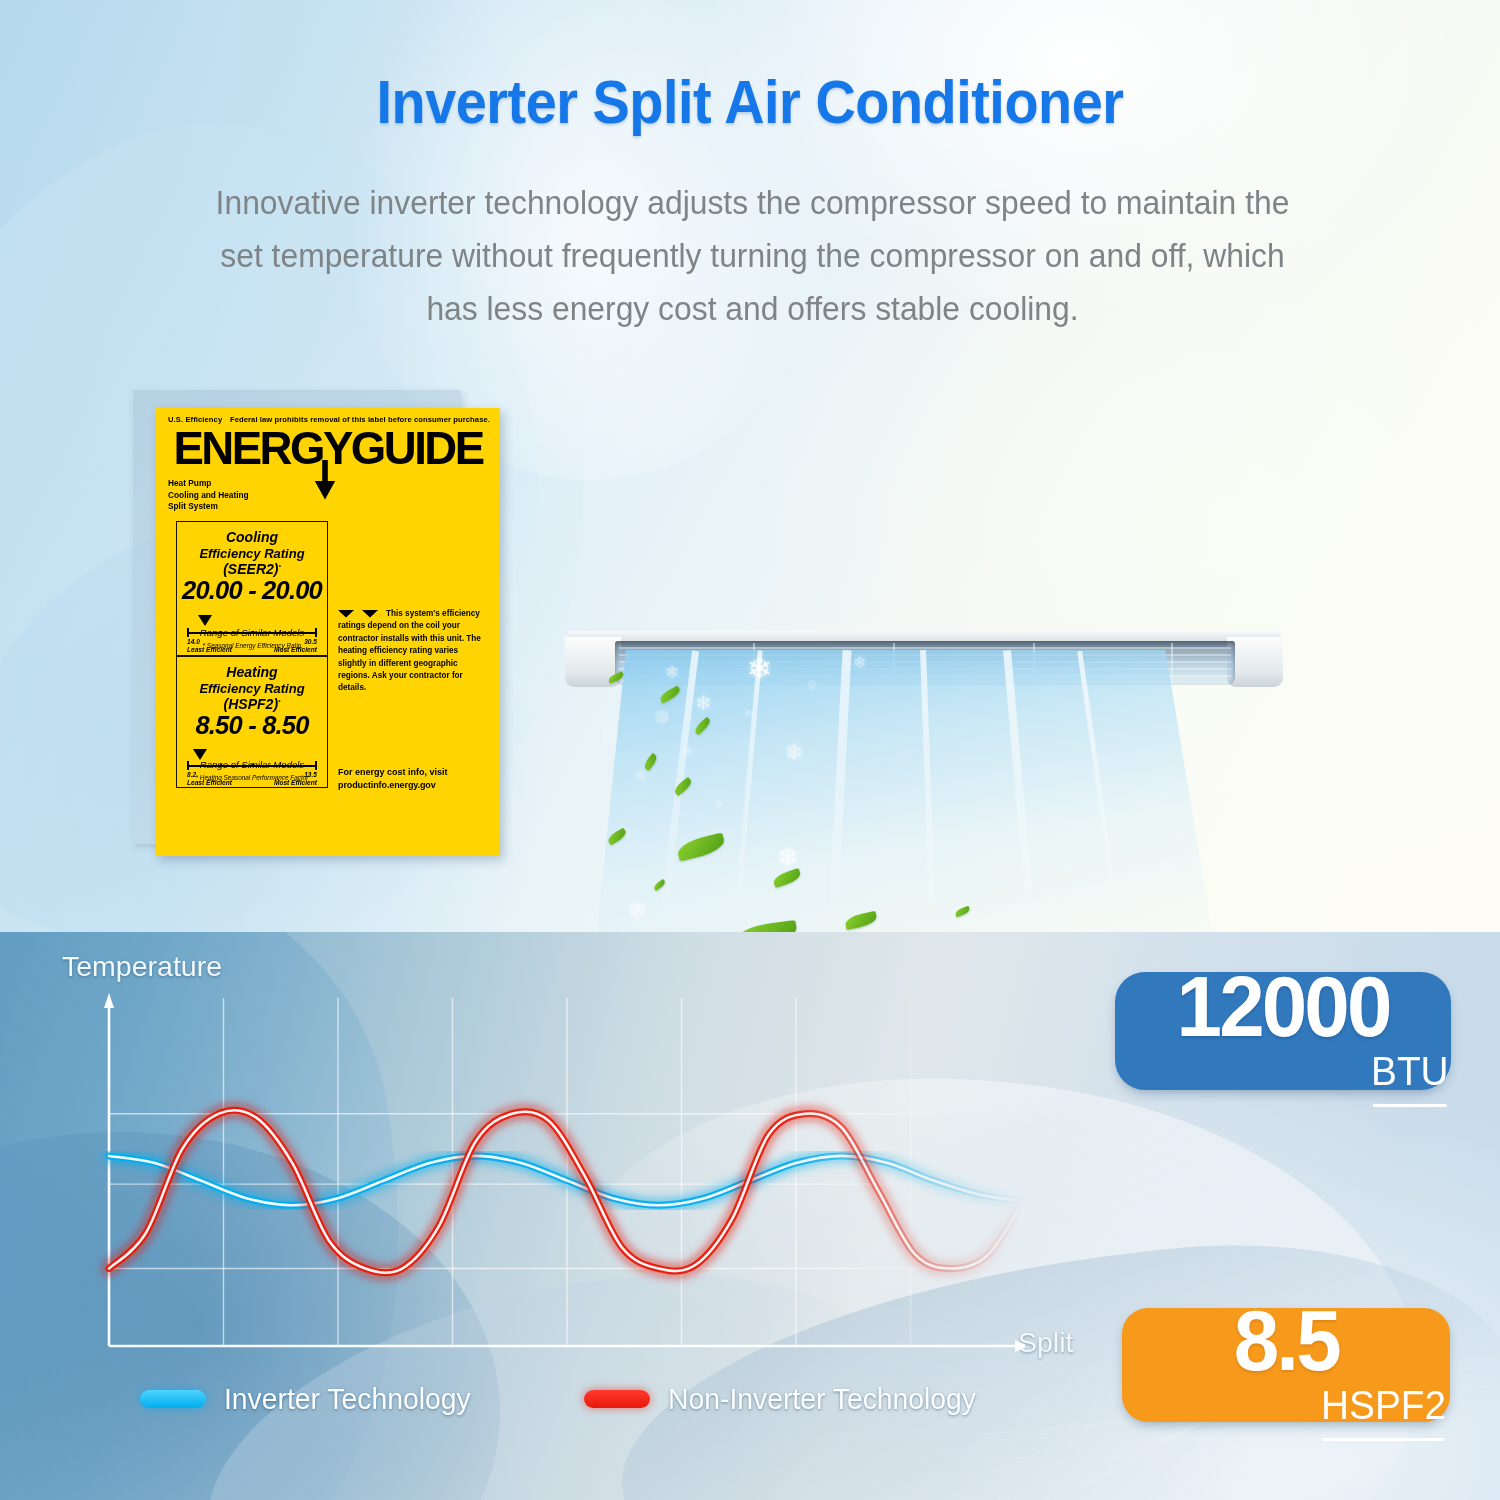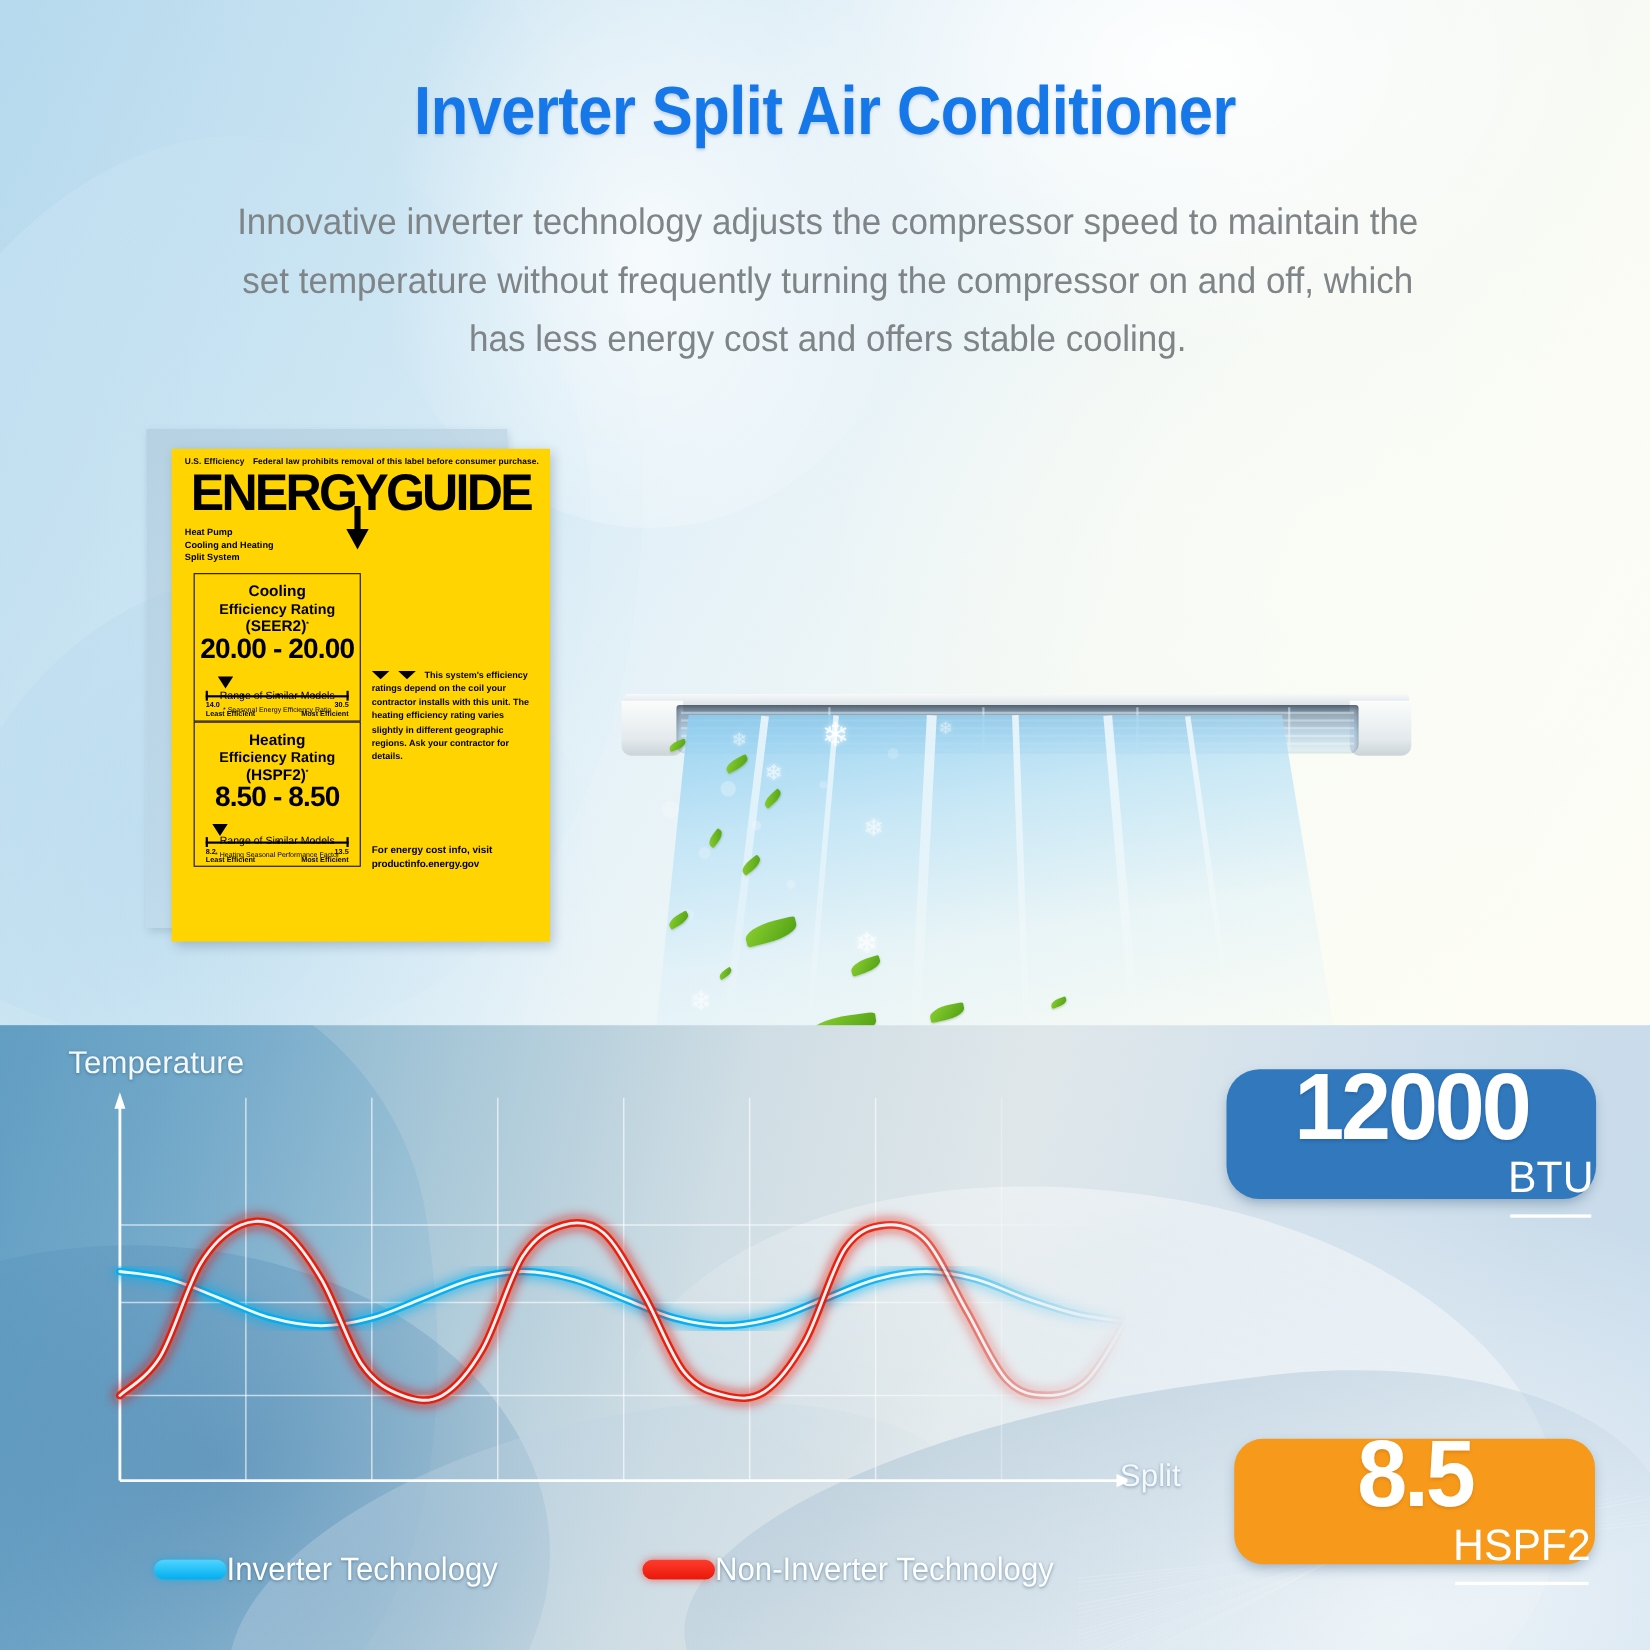--- a/index.html
+++ b/index.html
@@ -43,21 +43,21 @@
     box-shadow:2px 3px 7px rgba(60,90,115,.18);}
   .eg{position:absolute;left:156px;top:408px;width:344px;height:448px;background:#ffd400;
     box-shadow:3px 4px 10px rgba(40,70,100,.28);overflow:hidden;color:#000;}
   .eg-row1{position:absolute;left:12px;top:7px;right:10px;display:flex;justify-content:space-between;
     font-size:7.6px;font-weight:bold;letter-spacing:.1px;}
   .eg-wordmark{position:absolute;left:10px;top:16px;width:324px;text-align:center;
     font-size:47px;font-weight:bold;letter-spacing:-2.6px;line-height:47px;
     transform:scaleX(.97);transform-origin:50% 50%;}
   .eg-arrow{position:absolute;left:155px;top:52px;width:28px;height:40px;}
   .eg-sub{position:absolute;left:12px;top:70px;font-size:8.3px;font-weight:bold;line-height:11.5px;}
-  .eg-box{position:absolute;border:1.4px solid #151000;}
+  .eg-box{position:absolute;border:1.4px solid #151000;font-style:italic;}
   .eg-box.c{left:20px;top:113px;width:150px;height:133px;}
   .eg-box.h{left:20px;top:248px;width:150px;height:130px;}
   .eg-bt1{text-align:center;font-size:14px;font-weight:bold;margin-top:7px;}
   .eg-bt2{text-align:center;font-size:13px;font-weight:bold;margin-top:1px;}
   .eg-bt2 small{font-size:14px;font-weight:bold;}
   .eg-bt2 sup{font-size:6px;}
   .eg-val{text-align:center;font-size:25.5px;font-weight:bold;letter-spacing:-.8px;margin-top:-1px;}
   .eg-tri{width:0;height:0;border-left:7px solid transparent;border-right:7px solid transparent;
     border-top:11px solid #000;position:absolute;}
   .eg-scale{position:absolute;left:10px;right:10px;height:9px;}
@@ -134,21 +134,21 @@
     transform-origin:0 50%;}
 
   
   .chart-label-t{position:absolute;left:62px;top:950px;font-size:28.5px;color:#f3f8fb;
     text-shadow:0 1px 3px rgba(20,60,90,.45);}
   .chart-label-x{position:absolute;left:1018px;top:1326px;font-size:28.5px;color:#f3f8fb;
     text-shadow:0 1px 3px rgba(20,60,90,.45);}
   .chart{position:absolute;left:95px;top:990px;width:930px;height:370px;}
 
   .legend{position:absolute;left:140px;top:1382px;width:900px;height:44px;}
-  .lg{position:absolute;display:flex;align-items:center;top:0;margin-top:28px;}
+  .lg{position:absolute;display:flex;align-items:center;gap:18px;top:0;}
   .lg.a{left:0;}
   .lg.b{left:444px;}
   .sw{width:66px;height:18px;border-radius:9px;}
   .sw.blue{background:linear-gradient(180deg,#4fd4ff,#00aeef);box-shadow:0 0 8px rgba(0,174,239,.6);}
   .sw.red{background:linear-gradient(180deg,#ff3b2e,#e81808);box-shadow:0 0 8px rgba(232,24,8,.55);}
   .lg span.txt{font-size:29.5px;color:#fdfeff;text-shadow:0 1px 3px rgba(20,60,90,.5);
     transform:scaleX(.96);transform-origin:0 50%;}
 
   
   .badge{position:absolute;display:flex;align-items:center;justify-content:center;

